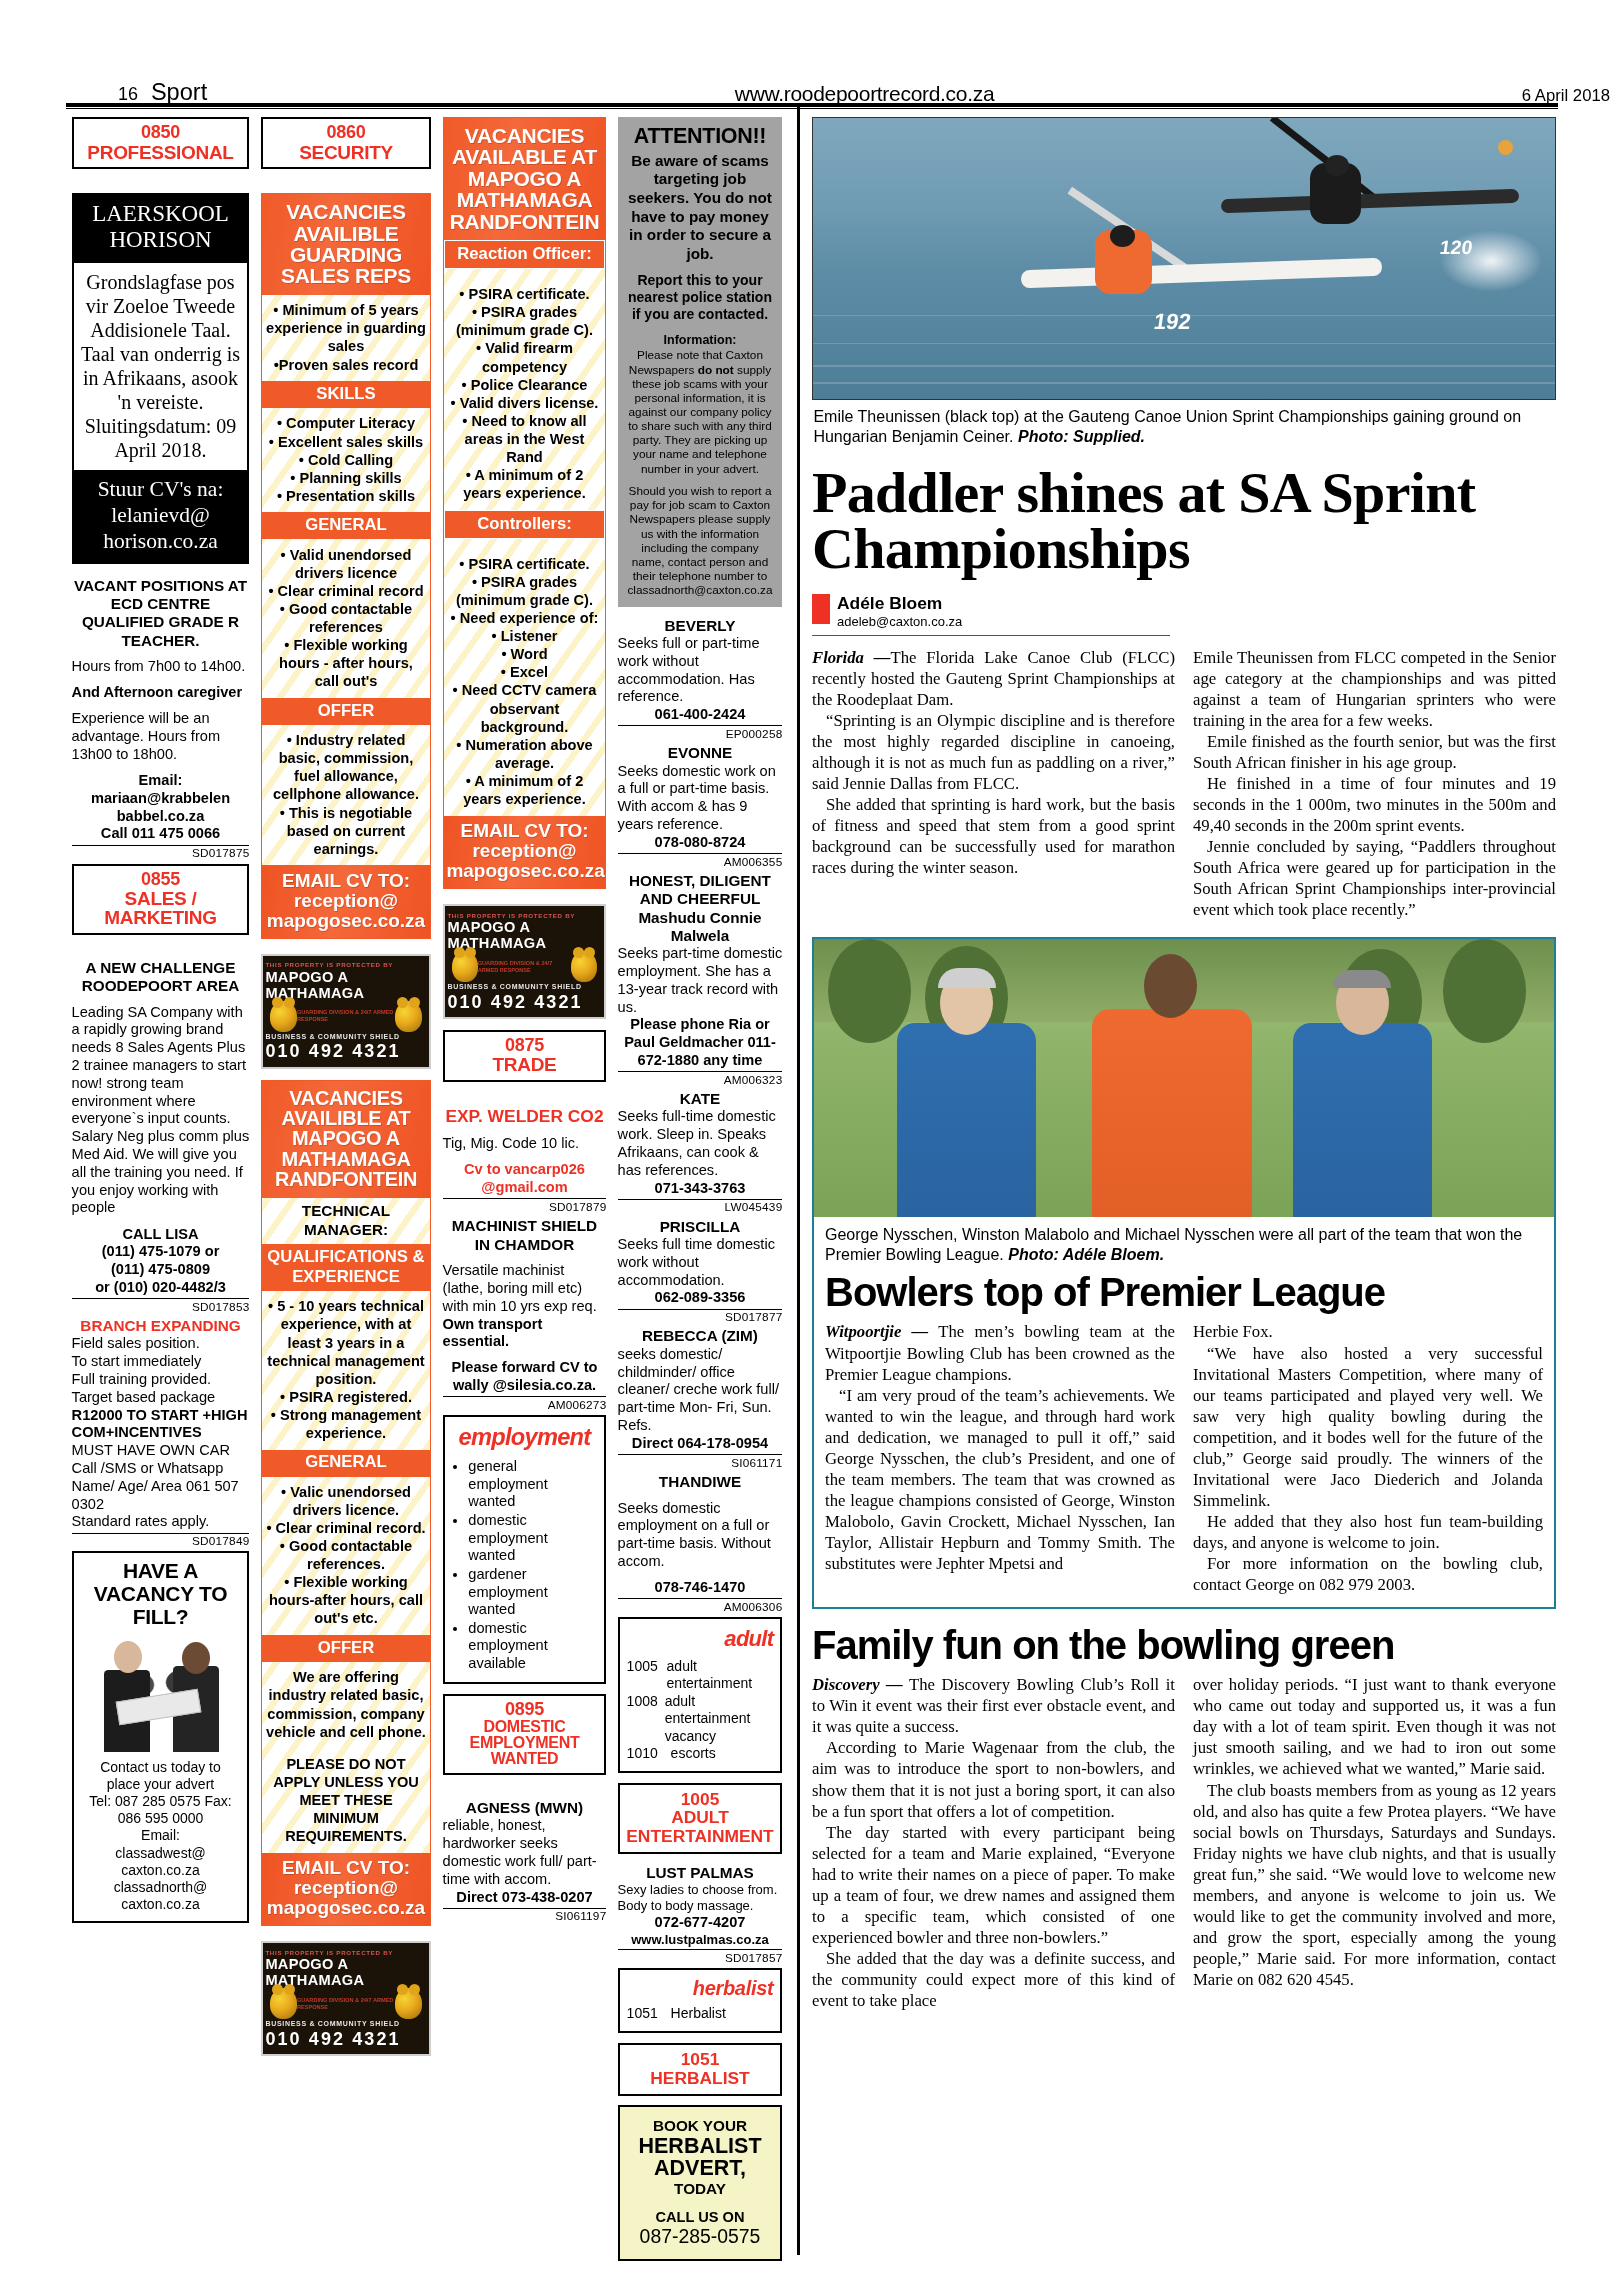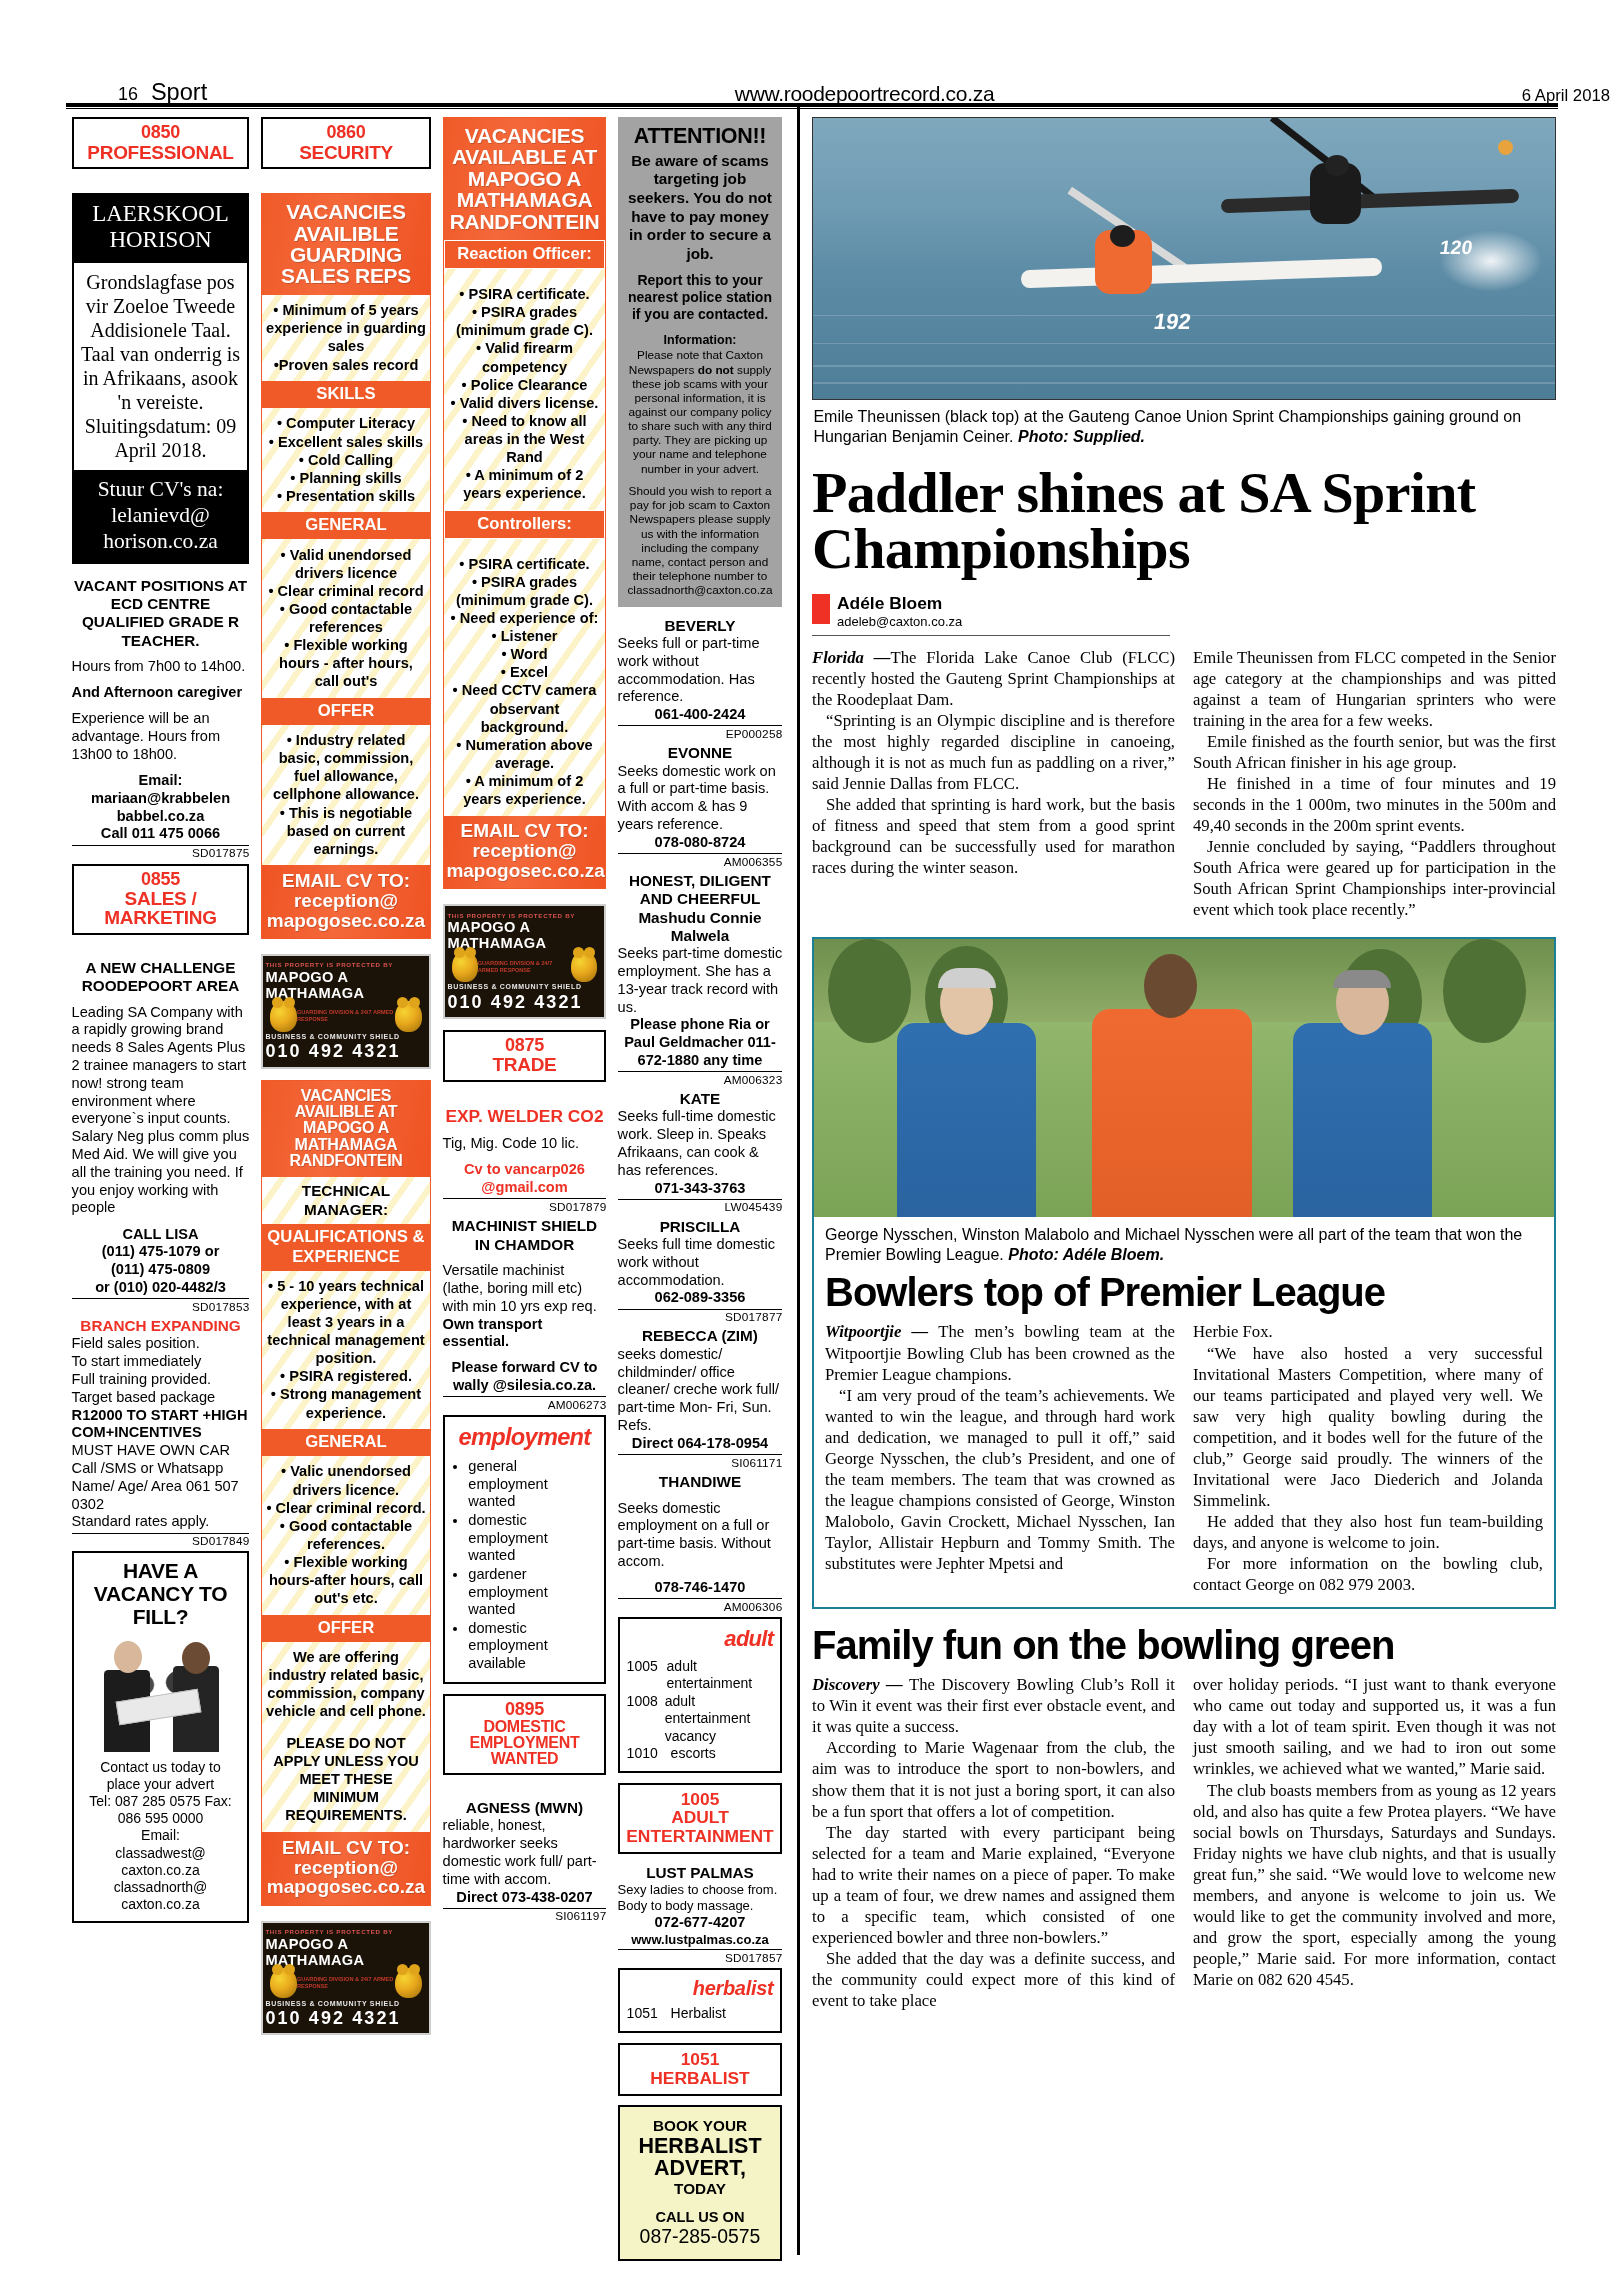--- a/index.html
+++ b/index.html
@@ -81,21 +81,21 @@
     background:
       repeating-linear-gradient(125deg,#fff 0px,#fff 6.2px,#fdf3c8 6.2px,#fdf3c8 12.5px,#fff 12.5px,#fff 21px);
   }
   .mapogo .ohdr {
     background:linear-gradient(100deg,#f05a28 0%,#f4683a 40%,#ef5323 100%);
     color:#fff; text-align:center; font-weight:bold;
     font-size:21px; line-height:1.02; padding:7px 2.8px 8.3px;
     letter-spacing:-0.3px; font-family:"Liberation Sans", sans-serif;
     text-shadow:0.7px 0.7px 0 rgba(0,0,0,.18);
   }
-  .mapogo .ohdr.sm { font-size:16px; }
+  .mapogo .ohdr.sm { font-size:20px; }
   .mapogo .obar {
     background:#f05a28; color:#fff; text-align:center; font-weight:bold;
     font-size:16.7px; padding:2.8px 1.4px 4.2px; letter-spacing:0px;
   }
   .mapogo .obar.box { border:1.4px solid #fff; }
   .mapogo .obody {
     text-align:center; font-size:14.6px; line-height:1.24; padding:6.2px 4.2px 7.6px;
     font-weight:bold;
   }
   .mapogo .obody.plain { font-weight:600; }

